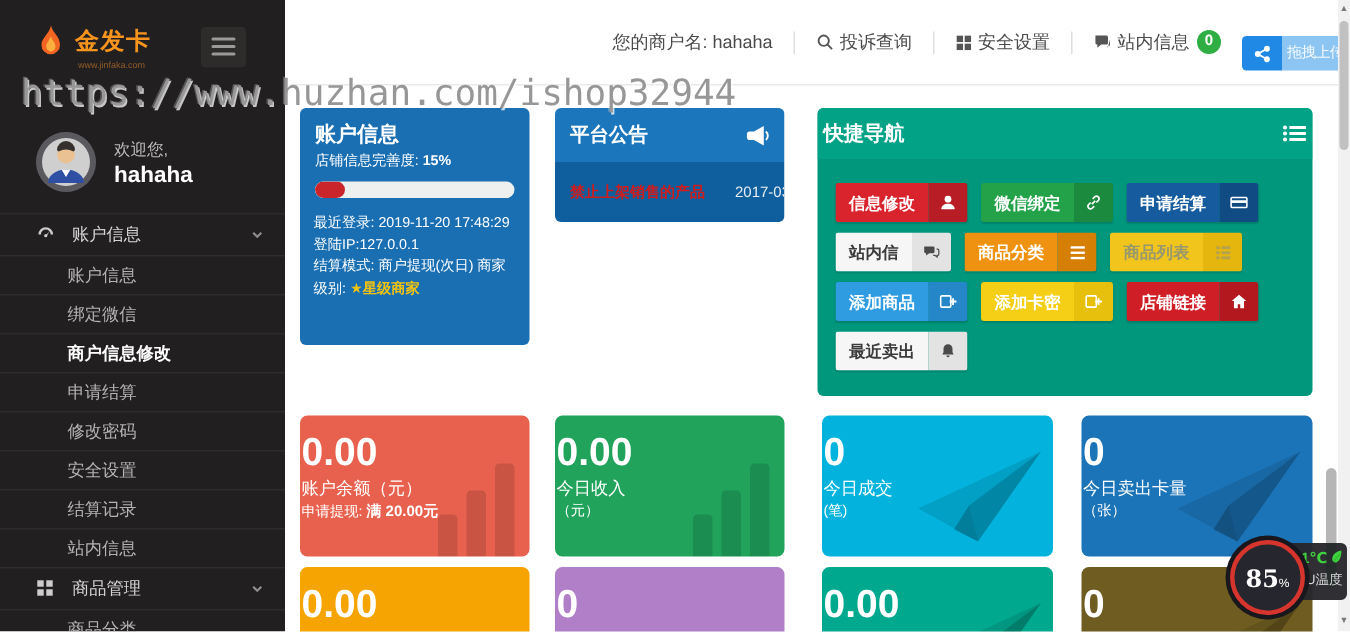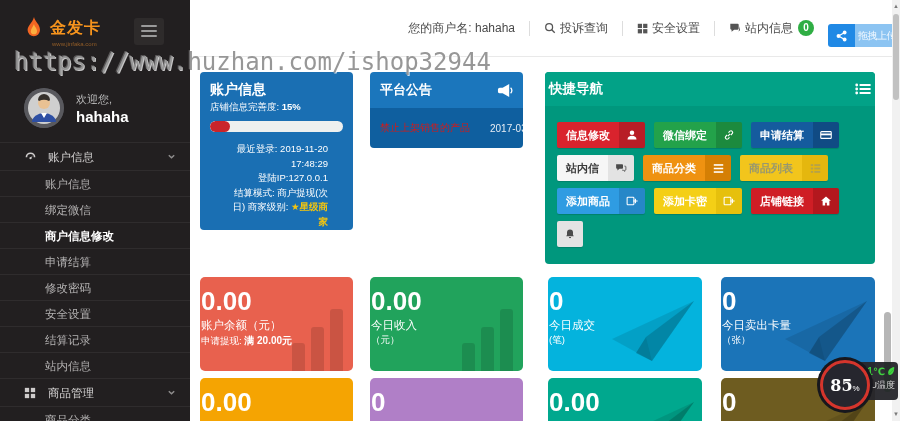--- a/index.html
+++ b/index.html
@@ -45,30 +45,30 @@
   .watermark { position:absolute; left:14px; top:48px; z-index:40; font-family:"DejaVu Sans Mono",monospace; font-size:24px; color:#979797;
                text-shadow:1px 1px 0 rgba(255,255,255,.75), -1px -1px 0 rgba(255,255,255,.25); letter-spacing:0px; white-space:nowrap; pointer-events:none; }
 
   
   .card { position:absolute; border-radius:4px; color:#fff; }
   .account-card { left:200px; top:72px; width:153px; height:158px; background:#1a6fb3; }
   .ac-title { font-size:14px; font-weight:bold; padding:9px 10px 0; }
   .ac-sub { font-size:9.5px; padding:2px 10px 0; }
   .progress { margin:7px 10px 0; height:11px; background:#eef0ef; border-radius:6px; overflow:hidden; }
   .progress-fill { height:100%; background:#c9252b; border-radius:6px; }
-  .ac-lines { margin-top:10px; padding:0 25px; font-size:9.5px; line-height:14.5px; text-align:right; }
+  .ac-lines { margin-top:10px; padding:0 9px; font-size:9.5px; line-height:14.5px; }
   .lvl { color:#f3c40f; font-weight:bold; }
   .ac-btns { display:flex; gap:5px; padding:8px 8px 0; }
   .ac-btn { background:#d02a2e; color:#fff; font-size:9.5px; padding:4px 5px; border-radius:2px; border:none; cursor:pointer; white-space:nowrap; font-family:inherit; }
 
   .announce-card { left:370px; top:72px; width:153px; height:76px; overflow:hidden; }
   .an-header { background:#1b76bc; height:36px; display:flex; align-items:center; justify-content:space-between; padding:0 10px; }
   .an-title { font-size:13px; font-weight:bold; }
   .an-body { background:#0f5f9f; height:40px; display:flex; align-items:center; padding:0 10px; font-size:10px; }
-  .an-link { color:#cf1c1c; font-weight:normal; cursor:pointer; margin-right:20px; white-space:nowrap; }
+  .an-link { color:#cf1c1c; font-weight:bold; cursor:pointer; margin-right:20px; white-space:nowrap; }
   .an-date { color:#e8eef5; white-space:nowrap; }
 
   .quicknav-card { left:545px; top:72px; width:330px; height:192px; background:#00977d; overflow:hidden; }
   .qn-header { background:#02a287; height:34px; display:flex; align-items:center; justify-content:space-between; padding:0 4px; }
   .qn-title { font-size:13.5px; font-weight:bold; }
   .qn-body { padding:16px 12px 0; display:flex; flex-wrap:wrap; gap:7px 9px; }
   .qn-btn { display:inline-flex; height:26px; border-radius:2px; overflow:hidden; cursor:pointer; box-shadow:0 1px 1px rgba(0,0,0,.15); }
   .qn-label { display:flex; align-items:center; padding:12px 9px; font-size:11px; font-weight:bold; }
   .qn-ic { width:26px; display:flex; align-items:center; justify-content:center; }
 
@@ -366,20 +366,21 @@
       <span class="qn-btn">
         <span class="qn-label" style="background: rgb(207, 30, 37); color: rgb(255, 255, 255);">店铺链接</span>
         <span class="qn-ic" style="background: rgb(179, 24, 30); color: rgb(255, 255, 255);">
             <svg viewBox="0 0 16 16" width="12" height="12">
               <path d="M8 2 l6.5 5.5 h-2 V14 h-3.4 v-3.6 h-2.2 V14 H3.5 V7.5 h-2z" fill="currentColor"></path>
             </svg>
           </span>
       </span>
 
       <span class="qn-btn">
+        <span class="qn-label" style="background: rgb(246, 246, 246); color: rgb(60, 60, 60);">最近卖出</span>
         <span class="qn-ic" style="background: rgb(227, 227, 227); color: rgb(74, 74, 74);">
             <svg viewBox="0 0 16 16" width="12" height="12">
               <path d="M8 2 a4 4 0 0 0 -4 4 v3 L3 11 h10 l-1-2 V6 a4 4 0 0 0 -4-4z" fill="currentColor"></path>
               <path d="M6.5 12 a1.5 1.5 0 0 0 3 0z" fill="currentColor"></path>
             </svg>
           </span>
       </span>
 
     </div>
   </div>

